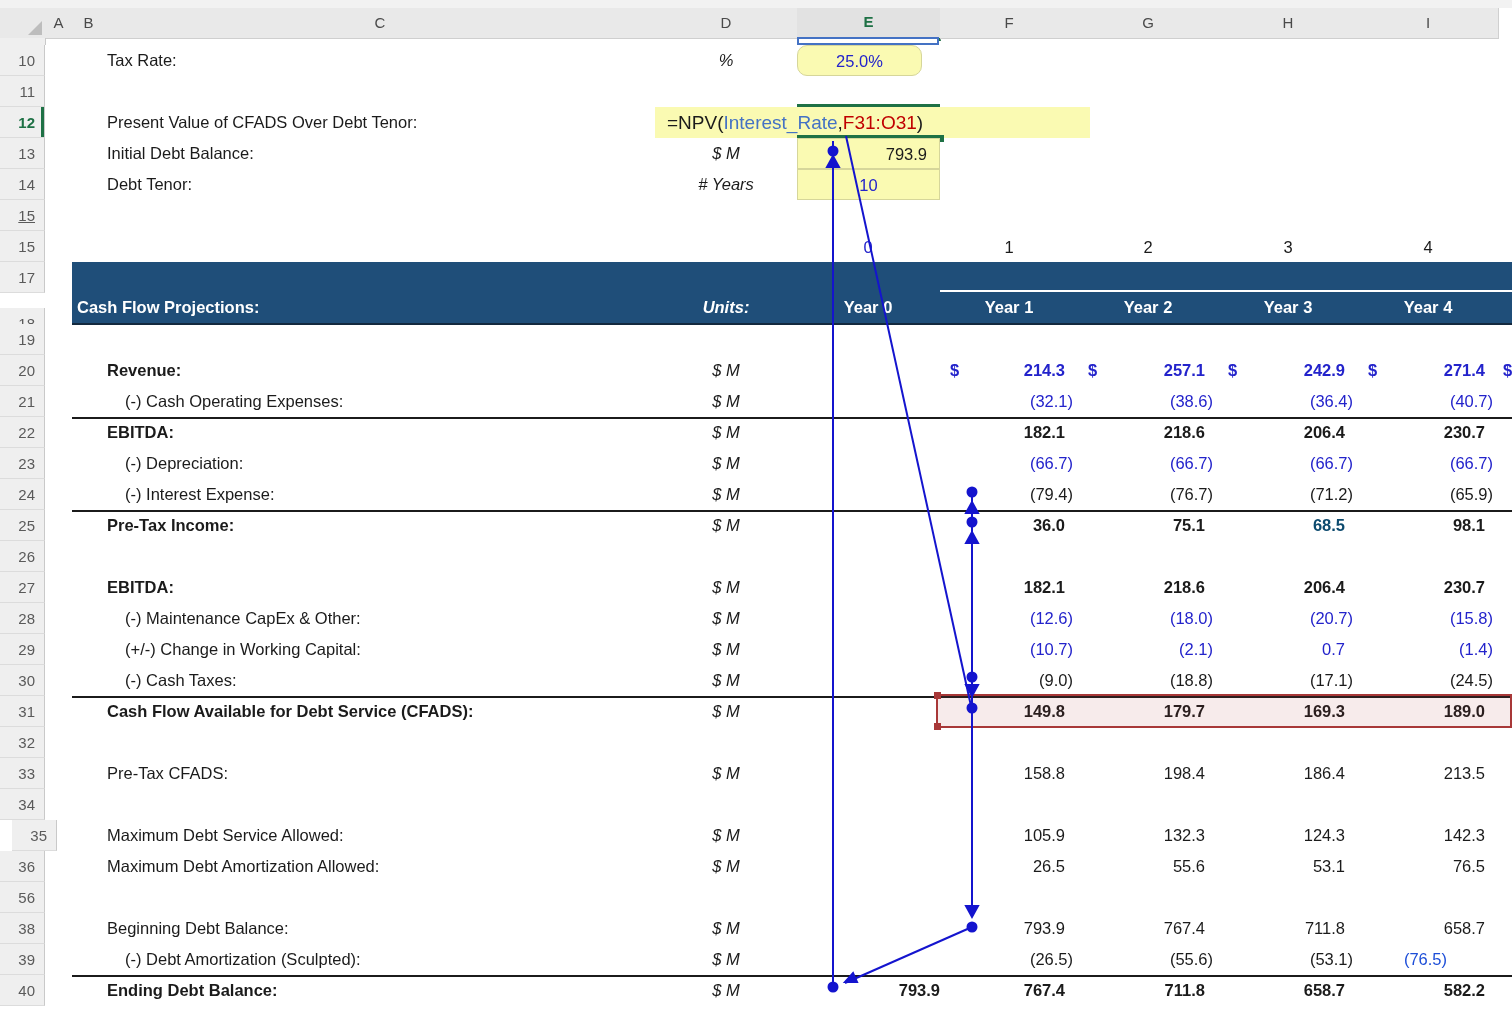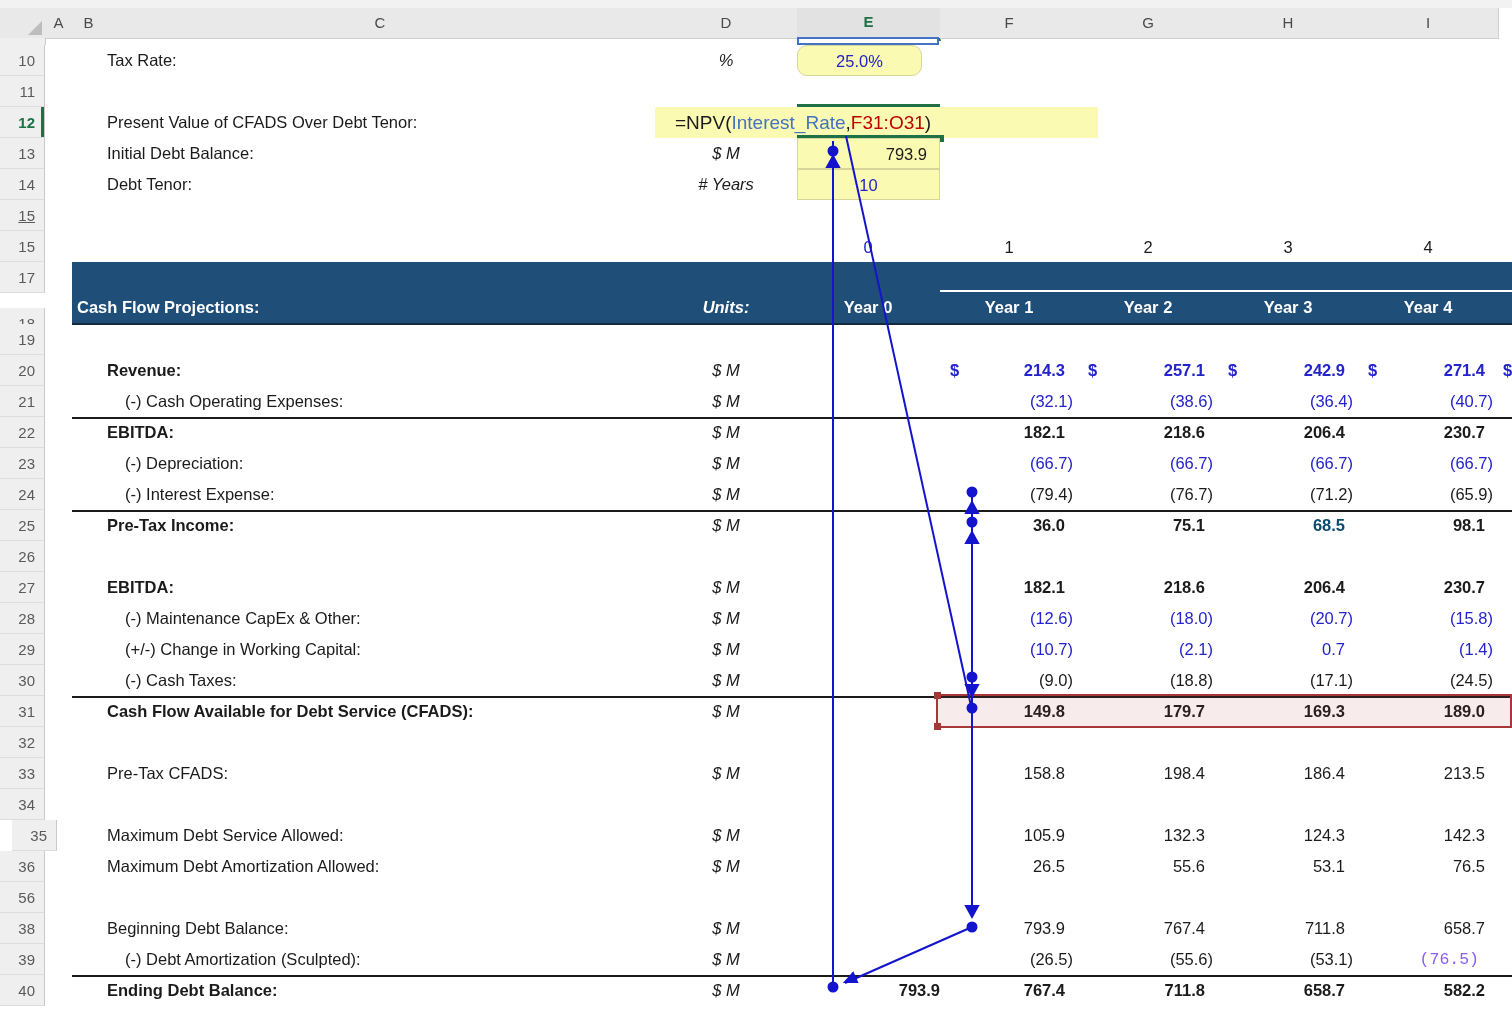--- a/index.html
+++ b/index.html
@@ -26,21 +26,21 @@
   .rowsliver{left:0;top:38px;width:45px;height:7px;background:#EFEFEF;border-right:1px solid #C9C9C9;}
   .yellow{background:#FAFAB2;border:1px solid #D6D69A;box-sizing:border-box;}
   .band{left:72px;top:262px;width:1440px;height:61px;background:#1F4E79;border-bottom:2px solid #13293E;}
   .spanline{left:940px;top:290px;width:572px;height:2px;background:#ffffff;}
   .uline{position:absolute;left:72px;width:1440px;height:2px;background:#1b1b1b;}
   .redbox{left:936px;top:694px;width:576px;height:34px;background:rgba(178,59,59,0.10);
           border:2px solid #A83838;box-sizing:border-box;}
   .handle{position:absolute;width:7px;height:7px;background:#A83838;}
   .greenline{position:absolute;background:#1E7145;height:3px;}
   .refbox{left:797px;top:37px;width:142px;height:8px;border:2px solid #4472C4;box-sizing:border-box;background:#fff;}
-  .formula{left:655px;top:107px;width:423px;height:31px;background:#FAFAB2;font-size:19px;line-height:31px;white-space:nowrap;padding-left:20px;}
+  .formula{left:655px;top:107px;width:423px;height:31px;background:#FAFAB2;font-size:19px;line-height:31px;white-space:nowrap;padding-left:12px;}
   svg{position:absolute;left:0;top:0;pointer-events:none;}
 </style>
 </head>
 <body>
 <div id="stage">
 
 <div class="abs topstrip"></div>
 <div class="abs corner"></div>
 <div id="colhdrs">
       <div class="abs colhdr" style="left: 45px; width: 27px;">A</div>
@@ -226,21 +226,21 @@
       <div class="cell it ctr" style="left: 655px; top: 913px; width: 142px;">$ M</div>
       <div class="cell rt" style="left: 940px; top: 913px; width: 125px; color: rgb(27, 27, 27);">793.9</div>
       <div class="cell rt" style="left: 1078px; top: 913px; width: 127px; color: rgb(27, 27, 27);">767.4</div>
       <div class="cell rt" style="left: 1218px; top: 913px; width: 127px; color: rgb(27, 27, 27);">711.8</div>
       <div class="cell rt" style="left: 1358px; top: 913px; width: 127px; color: rgb(27, 27, 27);">658.7</div>
       <div class="cell" style="left: 125px; top: 944px; width: 545px;">(-) Debt Amortization (Sculpted):</div>
       <div class="cell it ctr" style="left: 655px; top: 944px; width: 142px;">$ M</div>
       <div class="cell rt" style="left: 940px; top: 944px; width: 133px; color: rgb(27, 27, 27);">(26.5)</div>
       <div class="cell rt" style="left: 1078px; top: 944px; width: 135px; color: rgb(27, 27, 27);">(55.6)</div>
       <div class="cell rt" style="left: 1218px; top: 944px; width: 135px; color: rgb(27, 27, 27);">(53.1)</div>
-      <div class="cell rt" style="left: 1344px; top: 944px; width: 135px; color: #8b5cf6; font-family: Liberation Mono, monospace;">(76.5)</div>
+      <div class="cell rt" style="left: 1312px; top: 944px; width: 135px; color: #1d4ed8;">(76.5)</div>
       <div class="cell bold" style="left: 107px; top: 975px; width: 545px;">Ending Debt Balance:</div>
       <div class="cell it ctr" style="left: 655px; top: 975px; width: 142px;">$ M</div>
       <div class="cell rt bold" style="left: 940px; top: 975px; width: 125px; color: rgb(27, 27, 27);">767.4</div>
       <div class="cell rt bold" style="left: 1078px; top: 975px; width: 127px; color: rgb(27, 27, 27);">711.8</div>
       <div class="cell rt bold" style="left: 1218px; top: 975px; width: 127px; color: rgb(27, 27, 27);">658.7</div>
       <div class="cell rt bold" style="left: 1358px; top: 975px; width: 127px; color: rgb(27, 27, 27);">582.2</div>
     </div>
 
 <div class="abs redbox">
   <div class="handle" style="left:-4px;top:-4px;"></div>

